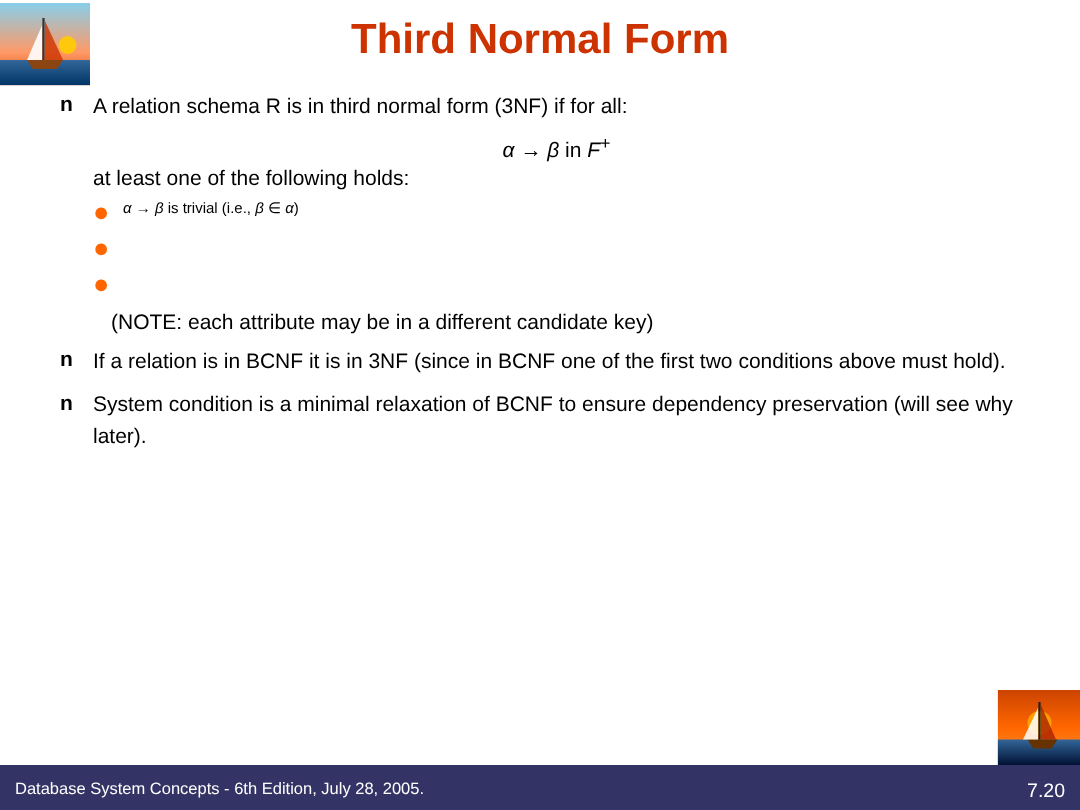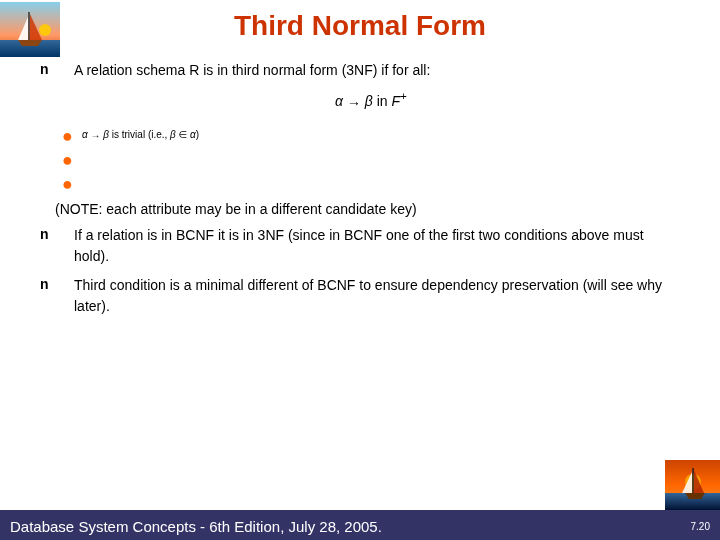--- a/index.html
+++ b/index.html
@@ -65,26 +65,25 @@
       font-size: 14px;
       margin-right: 8px;
       margin-top: 1px;
       min-width: 14px;
       color: #000;
     }
 
     .bullet-text {
       font-size: 14px;
       line-height: 1.5;
-      margin-left: 12px;
     }
 
     .indent-block {
       margin-left: 22px;
-      margin-bottom: 19px;
+      margin-bottom: 7px;
     }
 
     .indent-block .formula {
       text-align: center;
       font-size: 14px;
       margin-bottom: 2px;
     }
 
     .indent-block .holds-text {
       font-size: 14px;
@@ -108,47 +107,47 @@
       margin-top: -2px;
       min-width: 12px;
     }
 
     .sub-text {
       font-size: 10px;
       line-height: 1.4;
     }
 
     .note-block {
-      margin-left: 15px;
+      margin-left: 34px;
       margin-bottom: 8px;
       font-size: 14px;
     }
 
     
     .footer {
       position: absolute;
       bottom: 0;
       left: 0;
       right: 0;
       height: 32px;
       background: #333366;
       display: flex;
       align-items: center;
       justify-content: space-between;
       padding: 0 10px;
     }
 
     .footer-left {
       color: #ffffff;
-      font-size: 15px;
+      font-size: 11px;
     }
 
     .footer-center {
       color: #ffffff;
-      font-size: 10px;
+      font-size: 13px;
     }
 
     .footer-right {
       color: #ffffff;
       font-size: 11px;
     }
 
     
     .bottom-right-image {
       position: absolute;
@@ -202,20 +201,21 @@
 
     <div class="main-bullet">
       <span class="bullet-n">n</span>
       <span class="bullet-text">A relation schema R is in third normal form (3NF) if for all:</span>
     </div>
 
     <div class="indent-block">
       <div class="formula">
         <i>α</i> <span class="arrow">→</span> <i>β</i> in <i>F</i><sup>+</sup>
       </div>
+      <div class="holds-text">at least one of the following holds:</div>
     </div>
 
     <div class="sub-bullets">
       <div class="sub-bullet">
         <span class="dot">●</span>
         <span class="sub-text">
           <i>α</i> → <i>β</i> is trivial (i.e., <i>β</i> ∈ <i>α</i>)
         </span>
       </div>
       <div class="sub-bullet">
@@ -228,21 +228,21 @@
 
     <div class="note-block">(NOTE: each attribute may be in a different candidate key)</div>
 
     <div class="main-bullet">
       <span class="bullet-n">n</span>
       <span class="bullet-text">If a relation is in BCNF it is in 3NF (since in BCNF one of the first two conditions above must hold).</span>
     </div>
 
     <div class="main-bullet">
       <span class="bullet-n">n</span>
-      <span class="bullet-text">Third condition is a minimal different of BCNF to ensure dependency preservation (will see why later).</span>
+      <span class="bullet-text">System condition is a minimal relaxation of BCNF to ensure dependency preservation (will see why later).</span>
     </div>
 
   </div>
 
   <div class="bottom-right-image">
     <svg width="55" height="50" viewBox="0 0 55 50" xmlns="http://www.w3.org/2000/svg">
       <defs>
         <linearGradient id="skyGrad2" x1="0" y1="0" x2="0" y2="1">
           <stop offset="0%" stop-color="#cc4400"></stop>
           <stop offset="50%" stop-color="#ff6600"></stop>

